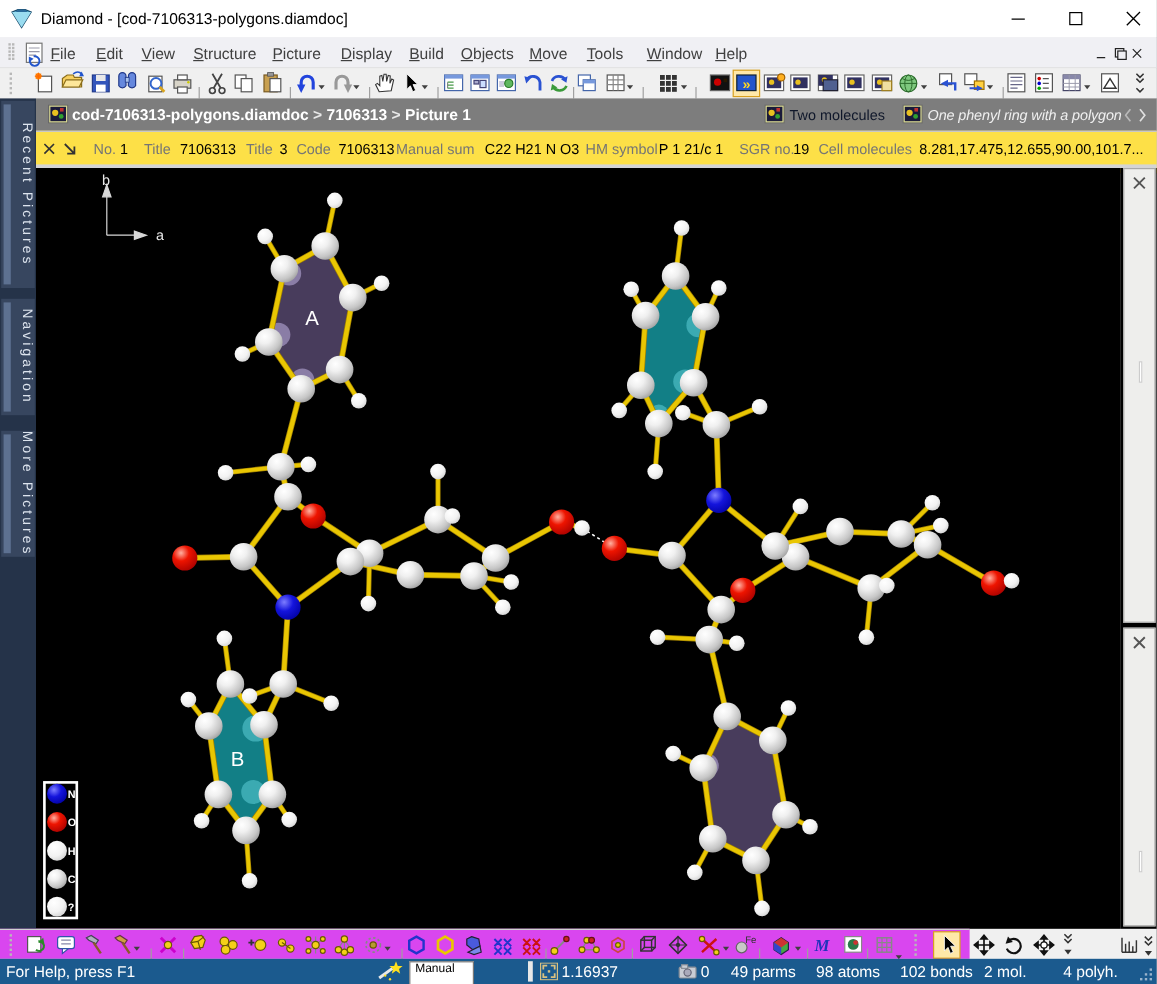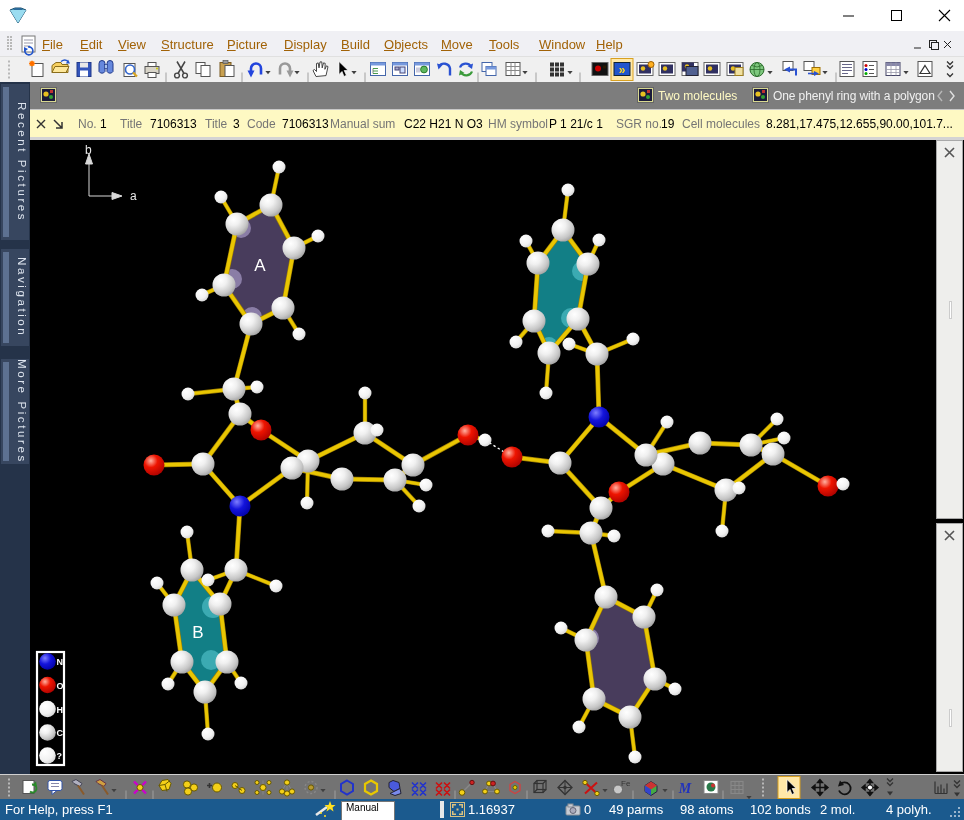--- a/index.html
+++ b/index.html
@@ -1,52 +1,53 @@
 <!DOCTYPE html>
 <html><head><meta charset="utf-8">
 <style>
 * { margin:0; padding:0; box-sizing:border-box; }
 body { width:964px; height:820px; overflow:hidden; font-family:"Liberation Sans",sans-serif; position:relative; background:#f0f0f0; }
 .abs { position:absolute; }
 #titlebar { left:0; top:0; width:964px; height:31px; background:#ffffff; }
 #titlebar .t { position:absolute; left:34px; top:8px; font-size:13px; color:#000; }
 #menubar { left:0; top:31px; width:964px; height:26px; background:#f0f0f4; border-bottom:1px solid #e0e0e0; }
-.mi { position:absolute; top:6px; font-size:13px; color:#a16207; }
+.mi { position:absolute; top:6px; font-size:13px; color:#404040; }
 #toolbar { left:0; top:57px; width:964px; height:25px; background:#f0f0f0; }
 #crumb { left:30px; top:82px; width:934px; height:27px; background:#7d7d7d; color:#fff; }
 #crumb .bc { position:absolute; left:60px; top:6px; font-size:13px; font-weight:bold; color:#fff; }
-#crumb .r1 { position:absolute; left:658px; top:7px; font-size:12px; color:#fef9c3; }
-#crumb .r2 { position:absolute; left:772px; top:7px; font-size:12px; letter-spacing:-0.1px; color:#f0f0f0; }
-#infobar { left:30px; top:109px; width:934px; height:36px; background:#fef9c3; border-top:1px solid #c8c8c8; border-bottom:1px solid #b0b0b0; font-size:12px; }
+#crumb .r1 { position:absolute; left:658px; top:7px; font-size:12px; color:#0f172a; }
+#crumb .r2 { position:absolute; left:772px; top:7px; font-size:12px; letter-spacing:-0.1px; color:#f0f0f0;font-style:italic; }
+#infobar { left:30px; top:109px; width:934px; height:36px; background:#fde047; border-top:1px solid #c8c8c8; border-bottom:1px solid #b0b0b0; font-size:12px; }
 #infobar span { position:absolute; top:7px; white-space:nowrap; }
 .lab { color:#757575; }
 .val { color:#000; }
 #gstrip { left:30px; top:137px; width:934px; height:3px; background:#d4d4d4; }
 #sidebar { left:0; top:82px; width:30px; height:693px; background:#253349; }
 .vtab { position:absolute; left:1px; width:28px; background:#37465f; }
 .vtab .strip { position:absolute; left:2px; top:3px; bottom:3px; width:6px; background:#5d7191; }
 .vtab .txt { position:absolute; left:11px; top:0; height:100%; width:16px; writing-mode:vertical-rl; text-orientation:sideways; color:#dde4ee; font-size:11.5px; text-align:center; letter-spacing:2.6px; }
 #canvas { left:30px; top:140px; width:904px; height:634px; background:#000; }
 #rightpanels { left:934px; top:140px; width:30px; height:634px; background:#000; }
 .rp { position:absolute; left:2px; width:27px; background:#eeeeec; border:1px solid #a8a8a8; }
 .rp .x { position:absolute; left:7px; top:6px; width:11px; height:11px; }
 .rp .vt { position:absolute; left:12px; width:3px; height:18px; background:#fff; border:1px solid #ccc; }
-#btoolbar { left:0; top:774px; width:964px; height:25px; background:#737373; border-top:1px solid #d0d0d0; }
+#btoolbar { left:0; top:774px; width:808px; height:25px; background:#d946ef; border-top:1px solid #d0d0d0; }
 #statusbar { left:0; top:799px; width:964px; height:21px; background:#1b5a8e; color:#fff; font-size:13px; }
 #statusbar span { position:absolute; top:3px; white-space:nowrap; }
 .winbtn { position:absolute; top:0; width:45px; height:31px; }
 </style></head>
 <body>
 
 <div id="titlebar" class="abs">
  <svg width="20" height="20" viewBox="0 0 20 20" style="position:absolute;left:8px;top:6px">
   <polygon points="2,4 7,2 13,2 18,4 10,17" fill="#58b8d8" stroke="#1a4a6a"></polygon>
   <polygon points="2,4 18,4 10,17" fill="#9adcf0"></polygon>
   <polygon points="7,2 13,2 15,4 5,4" fill="#2a6a9a"></polygon>
  </svg>
+ <span class="t">Diamond - [cod-7106313-polygons.diamdoc]</span>
  <svg class="winbtn" style="left:826px" viewBox="0 0 45 31">
       <line x1="17" y1="16" x2="28" y2="16" stroke="#000" stroke-width="1"></line>
     </svg>
  <svg class="winbtn" style="left:874px" viewBox="0 0 45 31">
       <rect x="17.5" y="10.5" width="10" height="10" fill="none" stroke="#000" stroke-width="1"></rect>
     </svg>
  <svg class="winbtn" style="left:922px" viewBox="0 0 45 31">
       <path d="M17,10 l11,11 M28,10 l-11,11" stroke="#000" stroke-width="1.1"></path>
     </svg>
 </div>
@@ -310,20 +311,21 @@
   </div>
 
 <div id="crumb" class="abs">
  <svg width="17" height="16" viewBox="0 0 17 16" style="position:absolute;left:10px;top:5px">
       <rect x="0.5" y="0.5" width="16" height="15" fill="#d8d890" stroke="#666"></rect>
       <rect x="2" y="2" width="13" height="12" fill="#1a1a3a"></rect>
       <circle cx="6" cy="7" r="2.6" fill="#e8c020"></circle>
       <circle cx="11" cy="10" r="2" fill="#30a030"></circle>
       <rect x="10" y="3" width="3" height="3" fill="#c03030"></rect>
     </svg>
+ <span class="bc" style="left:30px">cod-7106313-polygons.diamdoc <span style="color:#e8e8e8">&gt;</span> 7106313 <span style="color:#e8e8e8">&gt;</span> Picture 1</span>
  <svg width="17" height="16" viewBox="0 0 17 16" style="position:absolute;left:607px;top:5px">
       <rect x="0.5" y="0.5" width="16" height="15" fill="#d8d890" stroke="#666"></rect>
       <rect x="2" y="2" width="13" height="12" fill="#1a1a3a"></rect>
       <circle cx="6" cy="7" r="2.6" fill="#e8c020"></circle>
       <circle cx="11" cy="10" r="2" fill="#30a030"></circle>
       <rect x="10" y="3" width="3" height="3" fill="#c03030"></rect>
     </svg>
  <span class="r1" style="left:628px">Two molecules</span>
  <svg width="17" height="16" viewBox="0 0 17 16" style="position:absolute;left:722px;top:5px">
       <rect x="0.5" y="0.5" width="16" height="15" fill="#d8d890" stroke="#666"></rect>

